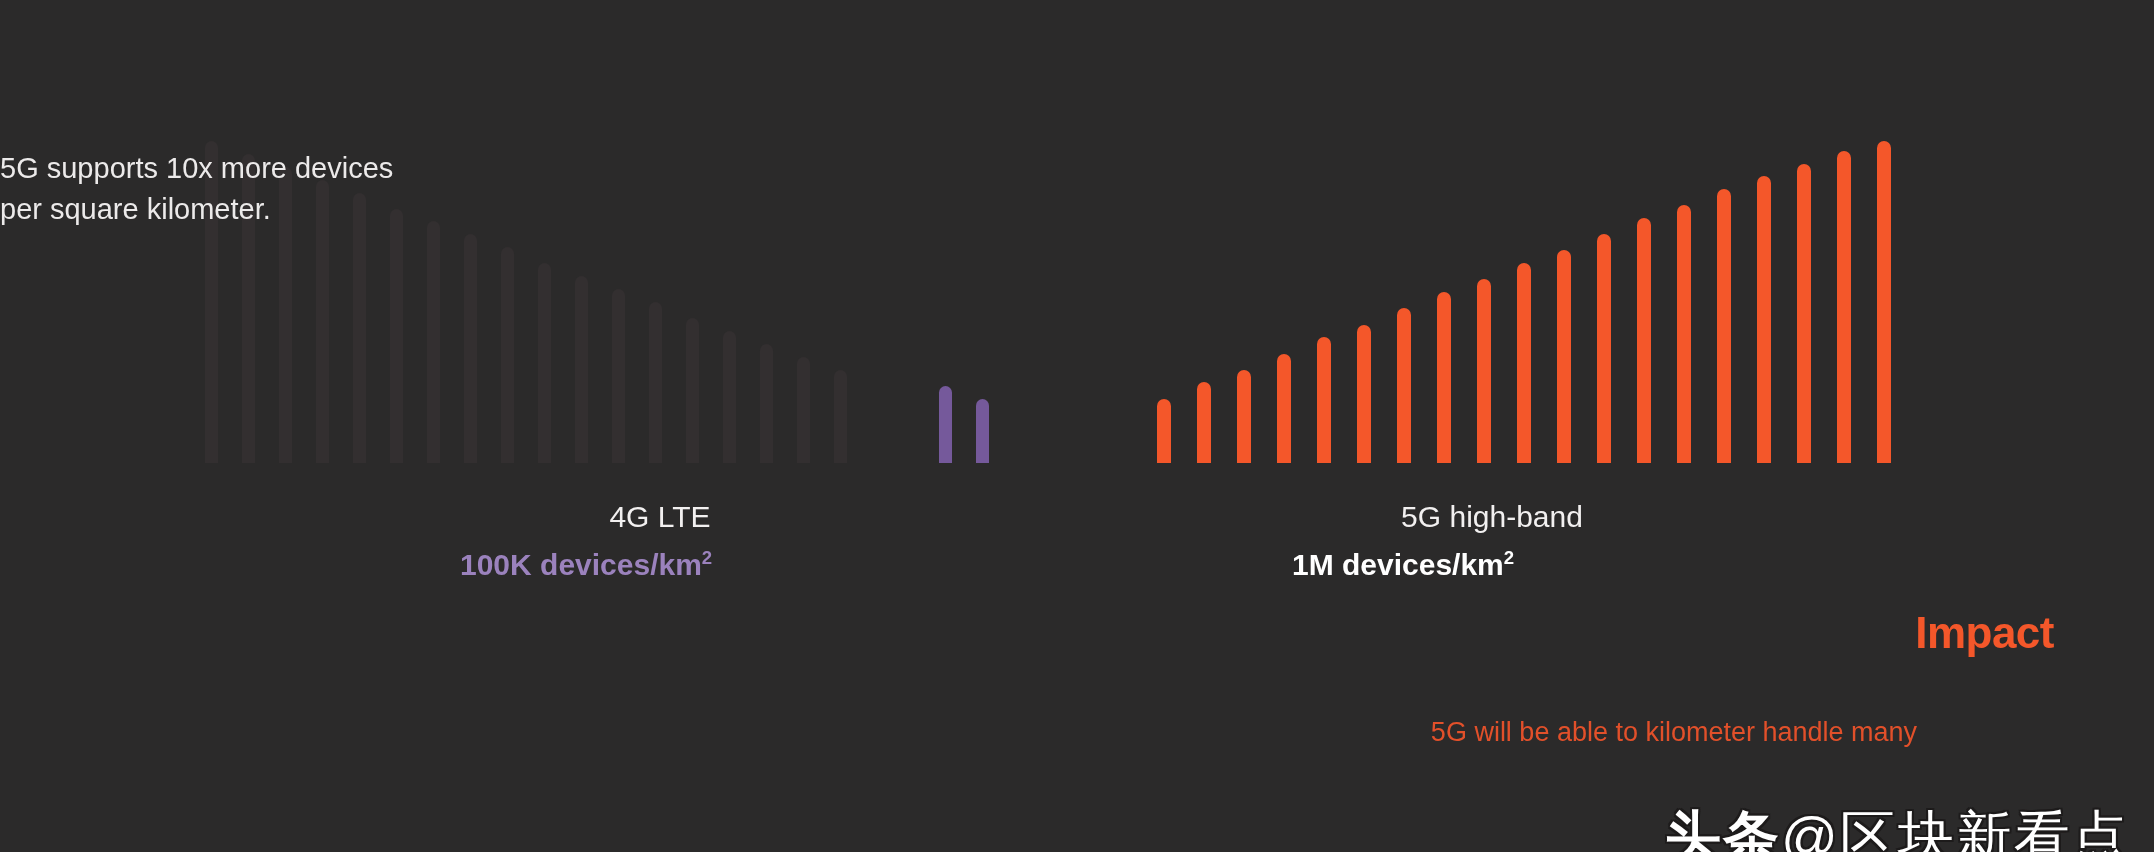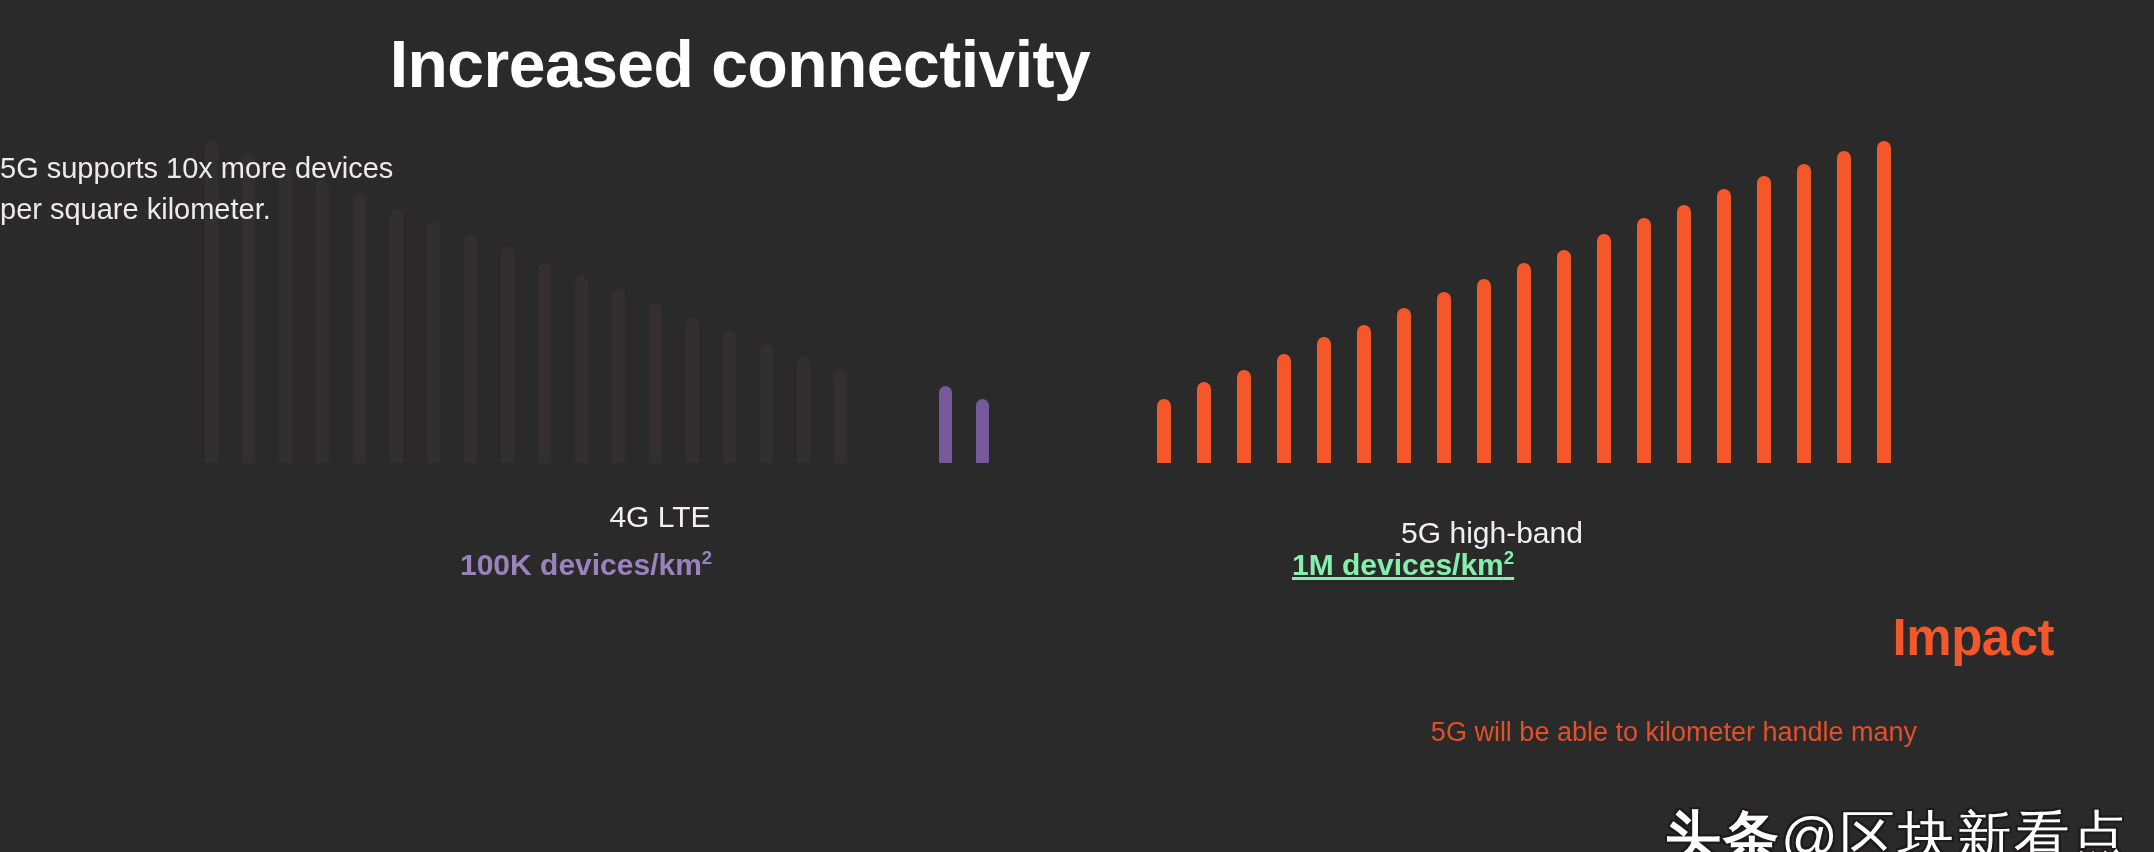--- a/index.html
+++ b/index.html
@@ -88,21 +88,21 @@
     font-size: 0.62em;
     vertical-align: super;
     line-height: 0;
   }
 
   
   .impact-title {
     position: absolute;
     right: 100px;
     top: 608px;
-    font-size: 51px;
+    font-size: 44px;
     font-weight: 700;
     color: #f4572a;
     letter-spacing: -0.5px;
     text-align: right;
   }
   .impact-body {
     position: absolute;
     right: 100px;
     top: 713px;
     width: 760px;
@@ -174,35 +174,34 @@
         <div class="bar" style="left: 1637px; width: 14px; height: 245px; top: 218px; bottom: auto; background: rgb(244, 87, 42); border-radius: 7px 7px 0px 0px;"></div>
         <div class="bar" style="left: 1677px; width: 14px; height: 258px; top: 205px; bottom: auto; background: rgb(244, 87, 42); border-radius: 7px 7px 0px 0px;"></div>
         <div class="bar" style="left: 1717px; width: 14px; height: 274px; top: 189px; bottom: auto; background: rgb(244, 87, 42); border-radius: 7px 7px 0px 0px;"></div>
         <div class="bar" style="left: 1757px; width: 14px; height: 287px; top: 176px; bottom: auto; background: rgb(244, 87, 42); border-radius: 7px 7px 0px 0px;"></div>
         <div class="bar" style="left: 1797px; width: 14px; height: 299px; top: 164px; bottom: auto; background: rgb(244, 87, 42); border-radius: 7px 7px 0px 0px;"></div>
         <div class="bar" style="left: 1837px; width: 14px; height: 312px; top: 151px; bottom: auto; background: rgb(244, 87, 42); border-radius: 7px 7px 0px 0px;"></div>
         <div class="bar" style="left: 1877px; width: 14px; height: 322px; top: 141px; bottom: auto; background: rgb(244, 87, 42); border-radius: 7px 7px 0px 0px;"></div>
       </div>
   </div>
 
-  <div class="headline">Increased connectivity</div>
 
   <div class="subtitle">
     <div>5G supports 10x more devices</div>
     <div>per square kilometer.</div>
   </div>
 
   <div class="series-label" style="left:460px; top:500px; width:400px;">4G LTE</div>
 
   <div class="series-value" style="left:460px; top:548px; width:400px; color:#9b82bd;"><span>100K devices/km</span><sup>2</sup></div>
 
 
-  <div class="series-label" style="left:1292px; top:500px; width:400px;margin-top:16px;">5G high-band</div>
-
-  <div class="series-value" style="left:1292px; top:548px; width:400px; color:#86efac;text-decoration:underline;"><span>1M devices/km</span><sup>2</sup></div>
+  <div class="series-label" style="left:1292px; top:500px; width:400px;">5G high-band</div>
+
+  <div class="series-value" style="left:1292px; top:548px; width:400px; color:#ffffff;"><span>1M devices/km</span><sup>2</sup></div>
 
   <div class="impact-title">Impact</div>
 
   <div class="impact-body">
     <div>5G will be able to kilometer handle many</div>
   </div>
 
   <div class="watermark"><span>头条</span><span class="wm-at">@区块新看点</span></div>
 
 </div>

